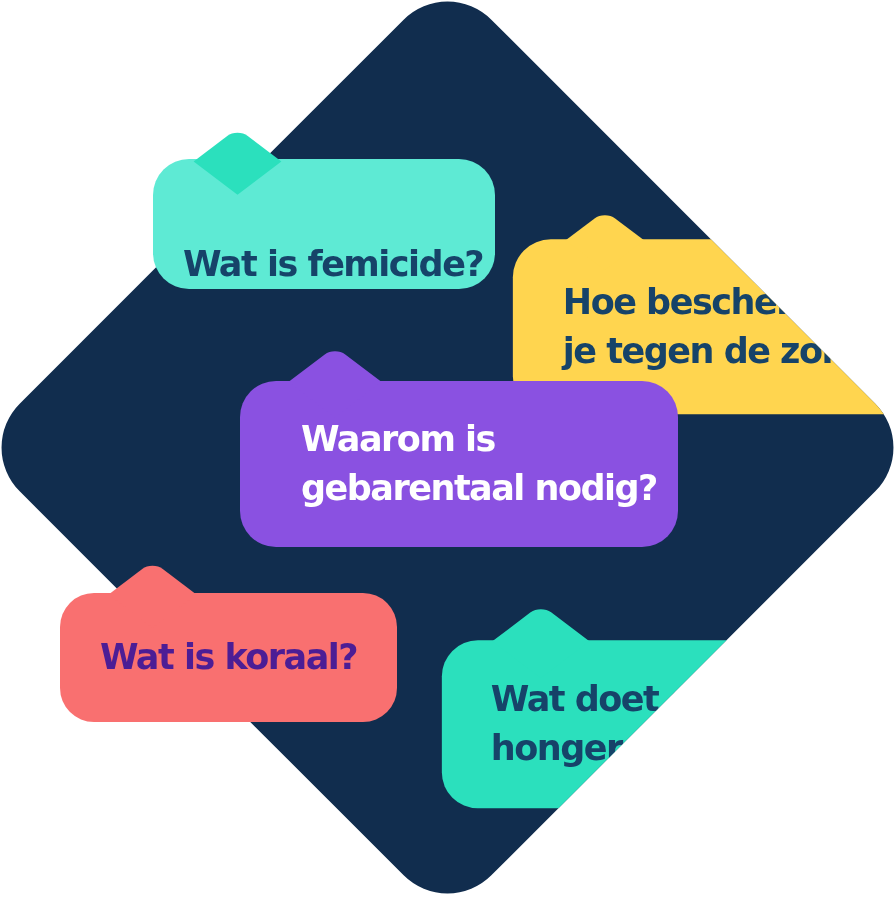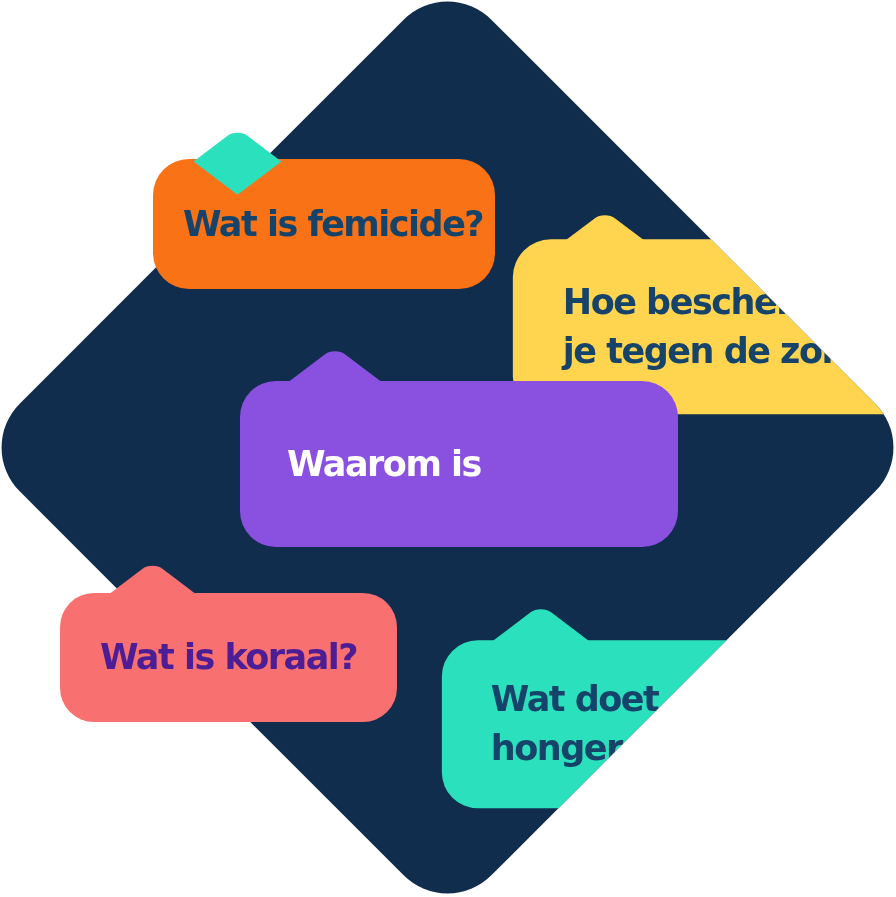--- a/index.html
+++ b/index.html
@@ -46,21 +46,21 @@
     border-radius:11px 0 0 0;
   }
 
   
   .b-femicide{left:153px;top:159px;width:342px;height:130px;border-radius:36px;padding-left:30px;}
   .b-femicide .tail{left:61px;top:-21px;width:47px;height:47px;}
 
   .b-zon{left:513px;top:240px;width:430px;height:175px;border-radius:38px;padding-left:50px;}
   .b-zon .tail{left:71px;top:-20px;width:42px;height:42px;}
 
-  .b-gebarentaal{left:240px;top:381px;width:438px;height:166px;border-radius:36px;padding-left:47px;}
+  .b-gebarentaal{left:240px;top:381px;width:438px;height:166px;border-radius:36px;padding-left:61px;}
   .b-gebarentaal .tail{left:70px;top:-24px;width:50px;height:50px;}
 
   .b-koraal{left:60px;top:593px;width:337px;height:129px;border-radius:34px;padding-left:40px;}
   .b-koraal .tail{left:69px;top:-22px;width:47px;height:47px;}
 
   .b-honger{left:442px;top:641px;width:430px;height:168px;border-radius:36px;padding-left:49px;}
   .b-honger .tail{left:73px;top:-25px;width:52px;height:52px;}
 </style>
 </head>
 <body>
@@ -82,31 +82,32 @@
         <div class="tail" style="background-color: rgb(43, 224, 189);"></div>
         <div class="lines" style="color: rgb(22, 67, 105);">
           <span>Wat doet ex</span>
           <span>honger m</span>
         </div>
       </div>
 
     </div>
   </div>
 
-  <div class="bubble b-femicide" style="background-color: #f97316;">
+  <div class="bubble b-femicide" style="background-color: #5eead4; justify-content: flex-end;">
     <div class="tail" style="background-color: rgb(43, 224, 189);"></div>
     <div class="lines" style="color: rgb(22, 67, 105);">
       <span>Wat is femicide?</span>
     </div>
   </div>
 
   <div class="bubble b-gebarentaal" style="background-color: rgb(138, 81, 225);">
     <div class="tail" style="background-color: rgb(138, 81, 225);"></div>
     <div class="lines" style="color: rgb(255, 255, 255);">
       <span>Waarom is</span>
+      <span>gebarentaal nodig?</span>
     </div>
   </div>
 
   <div class="bubble b-koraal" style="background-color: rgb(249, 112, 112);">
     <div class="tail" style="background-color: rgb(249, 112, 112);"></div>
     <div class="lines" style="color: #4c1d95;">
       <span>Wat is koraal?</span>
     </div>
   </div>
 

